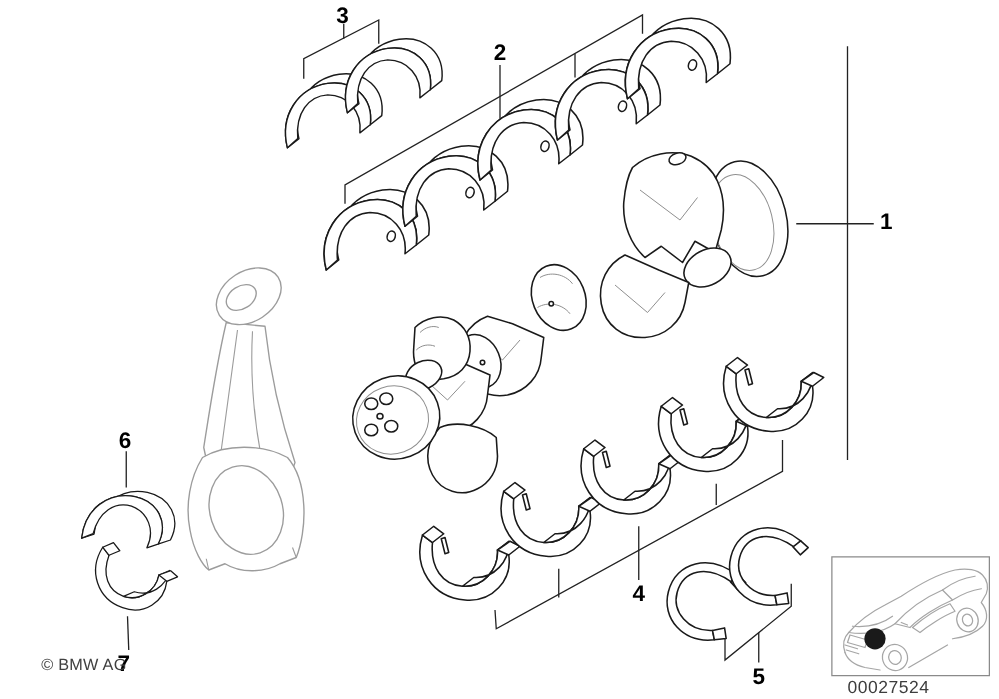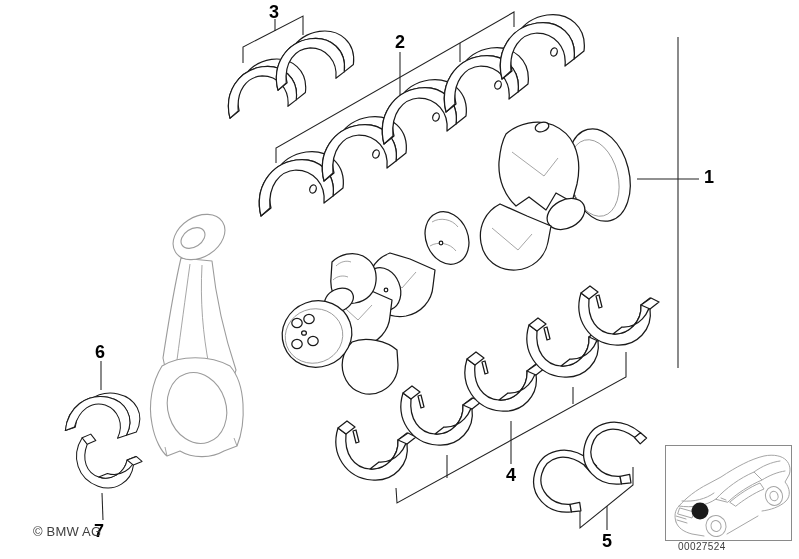--- a/index.html
+++ b/index.html
@@ -5,21 +5,21 @@
   html,body{margin:0;padding:0;background:#fff;}
   .stage{position:relative;width:799px;height:559px;background:#fff;overflow:hidden;
          font-family:"Liberation Sans",sans-serif;}
   .art{position:absolute;left:0;top:0;}
   .callout{position:absolute;transform:translate(-50%,-50%);font-weight:bold;font-size:18px;
            color:#000;line-height:1;cursor:pointer;user-select:none;}
   .copyright{position:absolute;left:33px;top:524px;font-size:13px;font-weight:normal;color:#404040;
              letter-spacing:.2px;white-space:nowrap;}
   .thumb{position:absolute;left:665px;top:445px;width:127px;height:96px;
          border:1px solid var(--box_border,#8a8a8a);box-sizing:border-box;background:#fff;}
-  .code{position:absolute;left:678px;top:541px;font-size:10px;color:var(--code,#3d3d3d);
+  .code{position:absolute;left:678px;top:541px;font-size:14px;color:var(--code,#3d3d3d);
         letter-spacing:.4px;white-space:nowrap;}
   
   .k{stroke:var(--line,#1a1a1a);fill:#fff;stroke-width:1.25;stroke-linejoin:round;stroke-linecap:round;}
   .kd{stroke:#8f8f8f;fill:none;stroke-width:.8;}
   .r{stroke:var(--rod,#9c9c9c);fill:#fff;stroke-width:1.1;stroke-linejoin:round;}
   .rd{stroke:var(--rod,#9c9c9c);fill:none;stroke-width:.9;}
   .b{stroke:#222;fill:none;stroke-width:1.05;}
   .c{stroke:var(--car,#a6a6a6);fill:none;stroke-width:1;stroke-linejoin:round;stroke-linecap:round;}
 </style>
 </head>

